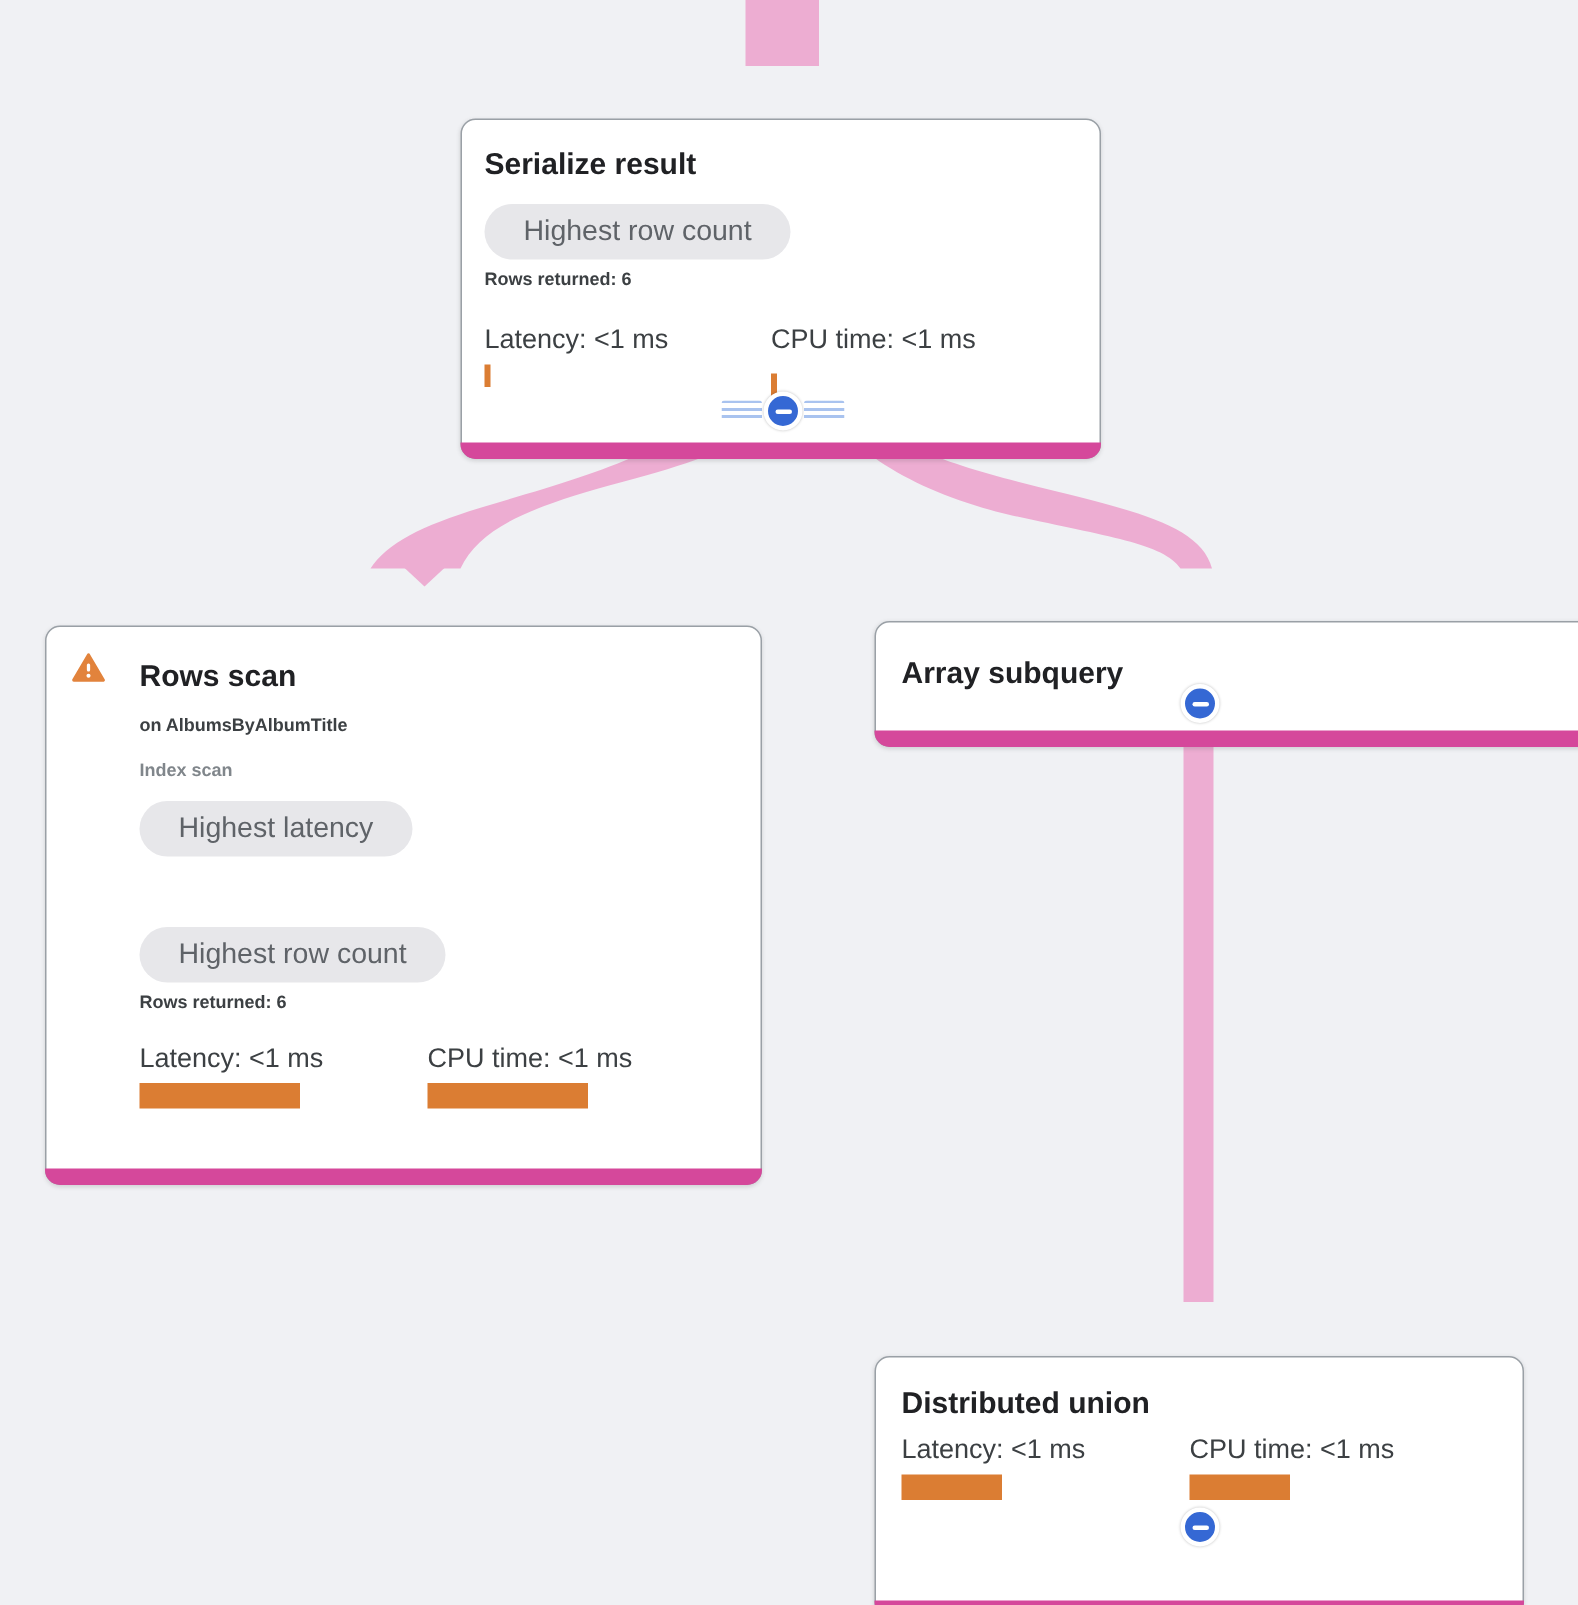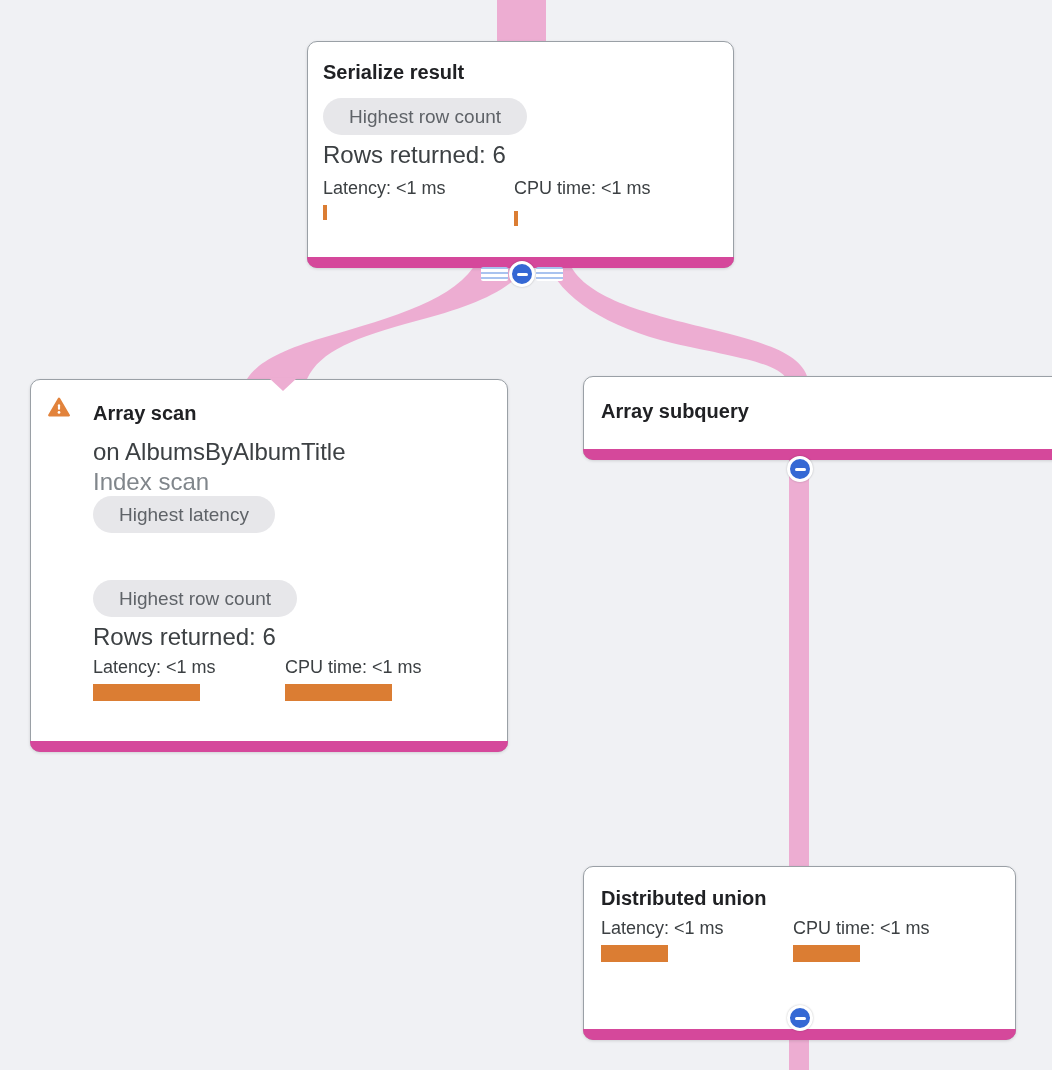--- a/index.html
+++ b/index.html
@@ -13,32 +13,33 @@
   svg.edge-layer { position: absolute; left: 0; top: 0; z-index: 0; }
   svg.edge-tips  { position: absolute; left: 0; top: 0; z-index: 2; pointer-events: none; }
 
   .node {
     position: absolute; z-index: 1;
     background: #ffffff;
     border: 1px solid var(--card-border);
     border-radius: 10px;
     box-shadow: 0 1px 3px rgba(60,64,67,.18);
     box-sizing: border-box;
+    margin-top: 38px;
   }
   .accent-bar {
     position: absolute; left: -1px; right: -1px; bottom: -1px; height: 11px;
     background: var(--node-bottom-bar);
     border-radius: 0 0 10px 10px;
   }
   .node-title {
     position: absolute; font-size: 20px; font-weight: 600;
     color: var(--title-text); white-space: nowrap;
   }
   .node-text {
-    position: absolute; font-size: 24px; color: var(--body-text); white-space: nowrap;
+    position: absolute; font-size: 12px; color: var(--body-text); white-space: nowrap; font-weight: bold;
   }
   .muted { color: var(--muted-text); }
   .badge {
     position: absolute; background: var(--badge-bg); color: var(--badge-text);
     font-size: 19px; height: 37px; line-height: 37px;
     padding: 0 26px; border-radius: 19px; white-space: nowrap;
   }
   .metric { position: absolute; }
   .metric-label { font-size: 18px; color: var(--body-text); white-space: nowrap; }
   .metric-bar { background: var(--metric-bar-orange); margin-top: 6px; }
@@ -105,21 +106,21 @@
     </span>
     <span class="stripes"></span>
   </div>
 
   <div class="node" style="left:30px;top:379px;width:478px;height:373px">
     <svg class="warning-icon" style="left:17px;top:17px" viewBox="0 0 24 22">
       <path d="M12 1.8 L22.8 20.2 L1.2 20.2 Z" style="fill:var(--warning-orange);stroke:var(--warning-orange)" stroke-width="2.4" stroke-linejoin="round"></path>
       <rect x="10.8" y="8" width="2.4" height="6" rx="1.1" fill="#ffffff"></rect>
       <circle cx="12" cy="17" r="1.5" fill="#ffffff"></circle>
     </svg>
-    <div class="node-title" style="left:62px;top:22px">Array scan</div>
+    <div class="node-title" style="left:62px;top:22px">Rows scan</div>
     <div class="node-text" style="left:62px;top:58px">on AlbumsByAlbumTitle</div>
     <div class="node-text muted" style="left:62px;top:88px">Index scan</div>
     <div class="badge" style="left:62px;top:116px">Highest latency</div>
     <div class="badge" style="left:62px;top:200px">Highest row count</div>
     <div class="node-text" style="left:62px;top:243px">Rows returned: 6</div>
     <div class="metric" style="left:62px;top:277px">
       <div class="metric-label">Latency: &lt;1 ms</div>
       <div class="metric-bar" style="width: 107px; height: 17px;"></div>
     </div>
     <div class="metric" style="left:254px;top:277px">

